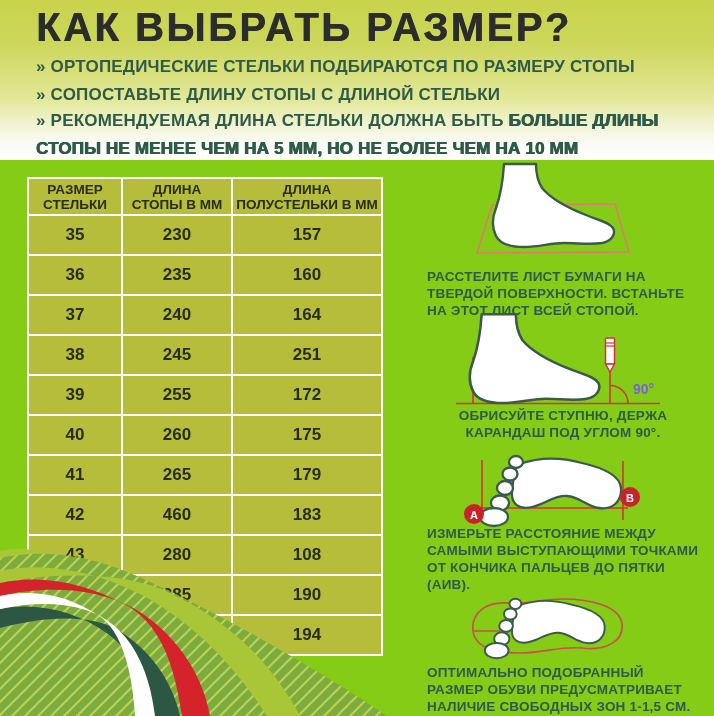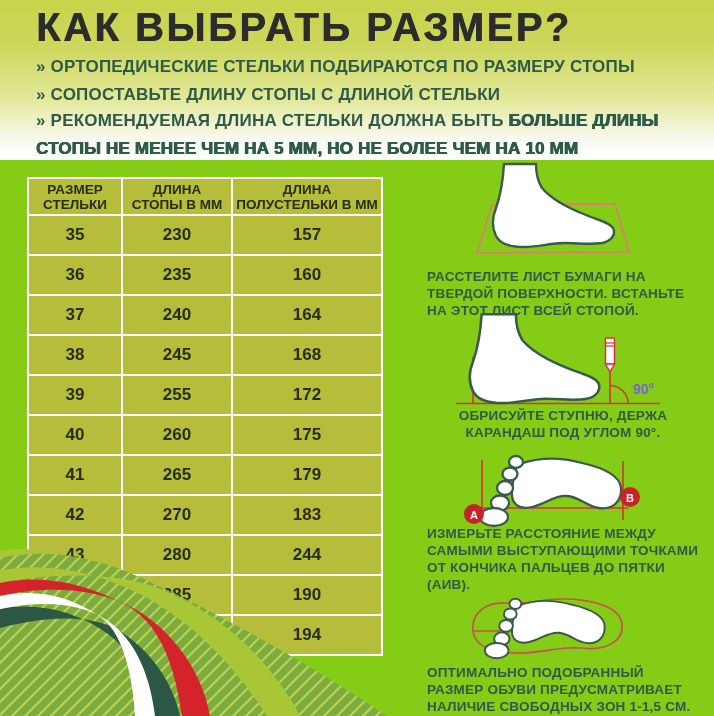--- a/index.html
+++ b/index.html
@@ -96,46 +96,46 @@
           <td>160</td>
         </tr>
       <tr>
           <td>37</td>
           <td>240</td>
           <td>164</td>
         </tr>
       <tr>
           <td>38</td>
           <td>245</td>
-          <td>168</td>
+          <td>251</td>
         </tr>
       <tr>
           <td>39</td>
           <td>255</td>
           <td>172</td>
         </tr>
       <tr>
           <td>40</td>
           <td>260</td>
           <td>175</td>
         </tr>
       <tr>
           <td>41</td>
           <td>265</td>
           <td>179</td>
         </tr>
       <tr>
           <td>42</td>
-          <td>270</td>
+          <td>460</td>
           <td>183</td>
         </tr>
       <tr>
           <td>43</td>
           <td>280</td>
-          <td>244</td>
+          <td>108</td>
         </tr>
       <tr>
           <td>44</td>
           <td>285</td>
           <td>190</td>
         </tr>
       <tr>
           <td>45</td>
           <td>290</td>
           <td>194</td>

